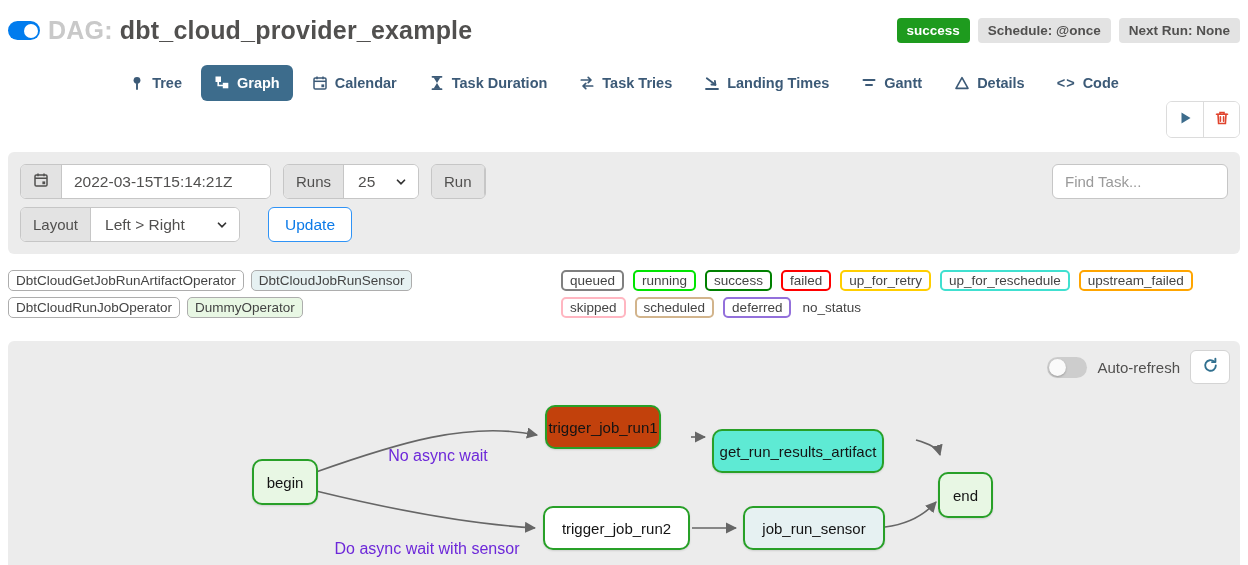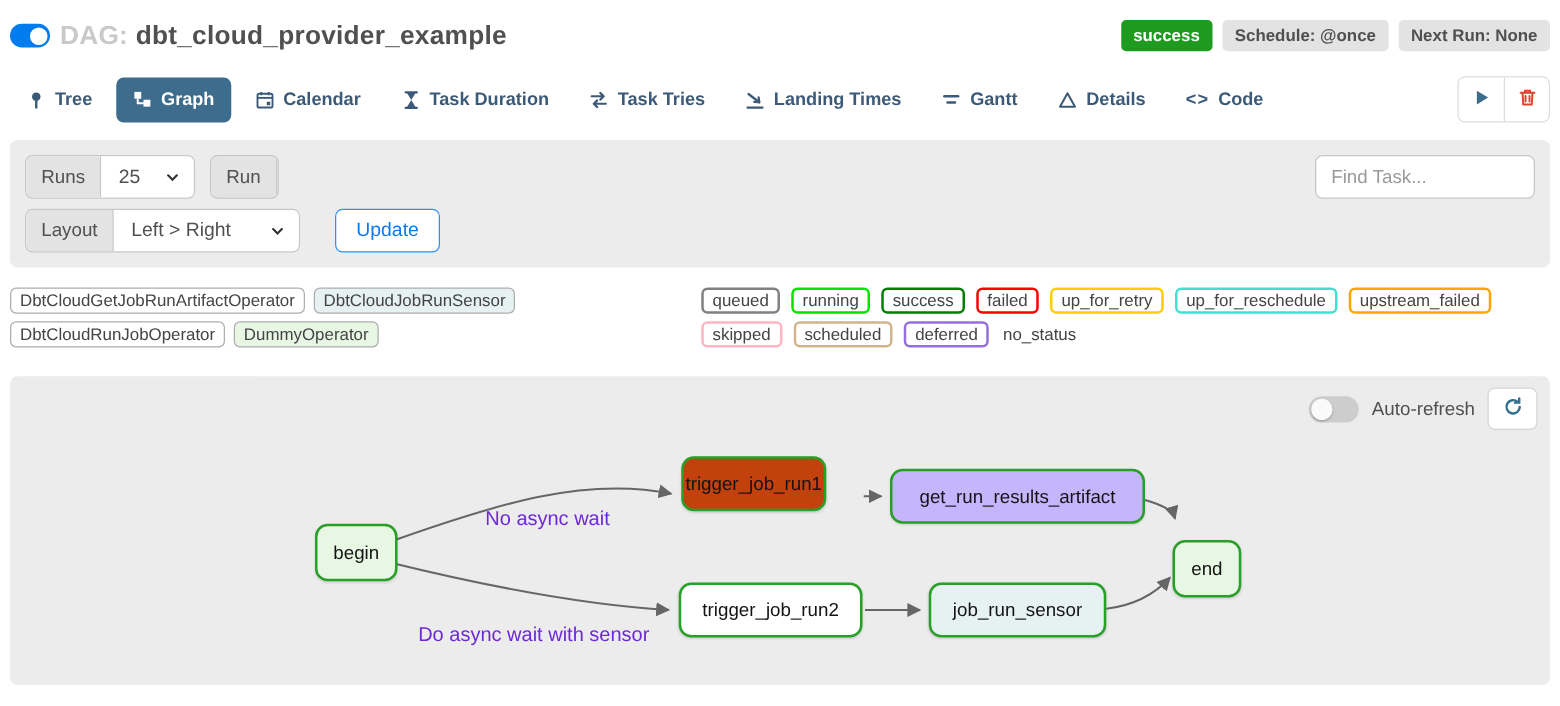--- a/index.html
+++ b/index.html
@@ -3,29 +3,29 @@
 <meta charset="utf-8">
 <style>
   * { box-sizing: border-box; margin: 0; padding: 0; }
   html,body { width:1248px; height:565px; overflow:hidden; background:#fff;
     font-family:"Liberation Sans","DejaVu Sans",sans-serif; color:#51504f; }
 
   
   .page-header { display:flex; align-items:center; padding:16px 8px 0 8px; }
   .dag-toggle { width:32px; height:19px; border-radius:10px; background:#017cee; position:relative; cursor:pointer; flex:0 0 auto; }
   .dag-toggle .knob { position:absolute; top:2.5px; right:2.5px; width:14px; height:14px; border-radius:50%; background:#fff; }
-  .dag-title { font-size:21px; font-weight:bold; margin-left:8px; letter-spacing:.2px; }
+  .dag-title { font-size:25px; font-weight:bold; margin-left:8px; letter-spacing:.2px; }
   .dag-prefix { color:#c9c9c9; }
   .dag-name { color:#51504f; }
   .header-badges { margin-left:auto; display:flex; gap:8px; align-items:center; }
   .badge { font-size:13.5px; font-weight:bold; padding:5px 10px; border-radius:4px; background:#e3e3e3; color:#51504f; white-space:nowrap; }
   .badge.success { background:#1e9b1e; color:#fff; }
 
   
-  .tabbar { display:flex; align-items:center; padding:20px 8px 0 8px; }
+  .tabbar { display:flex; align-items:center; padding:20px 8px 0 8px;flex-direction:column; }
   .tabs { display:flex; align-items:center; gap:6px; }
   .tab { display:flex; align-items:center; gap:7px; border:none; background:transparent; color:#3c5a77;
     font-family:inherit; font-size:14.5px; font-weight:bold; padding:10px 13px; border-radius:6px; cursor:pointer; }
   .tab.active { background:#3d6c8c; color:#fff; }
   .tab .ticon { display:inline-flex; width:16px; height:16px; }
   .tab .ticon svg { width:16px; height:16px; }
   .code-glyph { font-weight:bold; letter-spacing:1px; }
   .tab-actions { margin-left:auto; display:flex; border:1px solid #dcdcdc; border-radius:6px; overflow:hidden; }
   .action-btn { width:36px; height:35px; background:#fff; border:none; display:flex; align-items:center; justify-content:center; cursor:pointer; }
   .action-btn + .action-btn { border-left:1px solid #dcdcdc; }
@@ -182,20 +182,33 @@
             <path d="M4 4.4l.6 9.1h6.8l.6-9.1"></path>
             <path d="M6.4 6.8v4.4M9.6 6.8v4.4"></path>
         </svg>
       </span>
     </button>
   </div>
 </nav>
 
 <section class="filter-panel">
   <div class="filter-row">
+    <div class="input-group">
+      <span class="addon">
+        <span class="ticon">
+          <svg viewBox="0 0 16 16" width="16" height="16" fill="none" stroke="#51504f" stroke-width="1.5">
+            <rect x="2" y="3" width="12" height="11" rx="1.3"></rect>
+              <path d="M2 6.3h12"></path>
+              <path d="M5 1.6v2.6M11 1.6v2.6"></path>
+              <rect x="9.4" y="9.4" width="2.8" height="2.8" fill="#51504f" stroke="none"></rect>
+          </svg>
+        </span>
+      </span>
+      <input class="tb-input" style="width: 208px;" value="2022-03-15T15:14:21Z">
+    </div>
     <div class="input-group">
       <span class="addon">Runs</span>
       <div class="fake-select" style="width:74px">
         <span>25</span>
         <span class="chev">
             <svg viewBox="0 0 16 16" fill="none" stroke="#333" stroke-width="2" stroke-linecap="round">
               <path d="M4 6l4 4 4-4"></path>
             </svg>
           </span>
       </div>
@@ -271,21 +284,21 @@
         <path d="M308,150 C390,170 460,183 527,187" fill="none" stroke="#666666" stroke-width="1.6" marker-end="url(#arrow)"></path>
         <path d="M683,96 L697,96" fill="none" stroke="#666666" stroke-width="1.6" marker-end="url(#arrow)"></path>
         <path d="M684,187 L728,187" fill="none" stroke="#666666" stroke-width="1.6" marker-end="url(#arrow)"></path>
         <path d="M908,99 C922,103 930,107 932,114" fill="none" stroke="#666666" stroke-width="1.6" marker-end="url(#arrow)"></path>
         <path d="M877,186 C902,183 918,172 928,161" fill="none" stroke="#666666" stroke-width="1.6" marker-end="url(#arrow)"></path>
       </g>
   </svg>
   <div id="graph-nodes">
       <div class="gnode" style="left: 244px; top: 118px; width: 66px; height: 46px; background: rgb(232, 247, 228); border-color: rgb(40, 160, 40);">begin</div>
       <div class="gnode" style="left: 537px; top: 64px; width: 116px; height: 44px; background: #c2410c; border-color: rgb(40, 160, 40);">trigger_job_run1</div>
-      <div class="gnode" style="left: 704px; top: 74px; width: 204px; height: 44px; background: #c4b5fd; border-color: rgb(40, 160, 40);">get_run_results_artifact</div>
+      <div class="gnode" style="left: 704px; top: 88px; width: 172px; height: 44px; background: #5eead4; border-color: rgb(40, 160, 40);">get_run_results_artifact</div>
       <div class="gnode" style="left: 535px; top: 165px; width: 147px; height: 44px; background: rgb(255, 255, 255); border-color: rgb(40, 160, 40);">trigger_job_run2</div>
       <div class="gnode" style="left: 735px; top: 165px; width: 142px; height: 44px; background: rgb(230, 241, 242); border-color: rgb(40, 160, 40);">job_run_sensor</div>
       <div class="gnode" style="left: 930px; top: 131px; width: 55px; height: 46px; background: rgb(232, 247, 228); border-color: rgb(40, 160, 40);">end</div>
     </div>
   <div id="edge-labels">
       <div class="edge-label" style="left: 430px; top: 115px;">No async wait</div>
       <div class="edge-label" style="left: 419px; top: 208px;">Do async wait with sensor</div>
     </div>
 </section>
 

